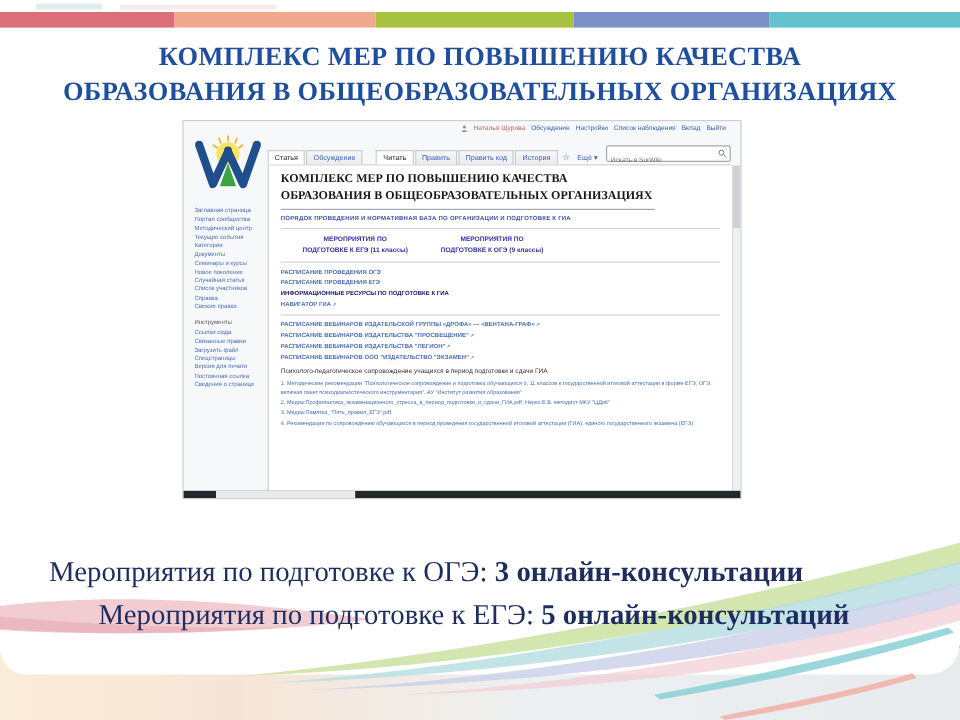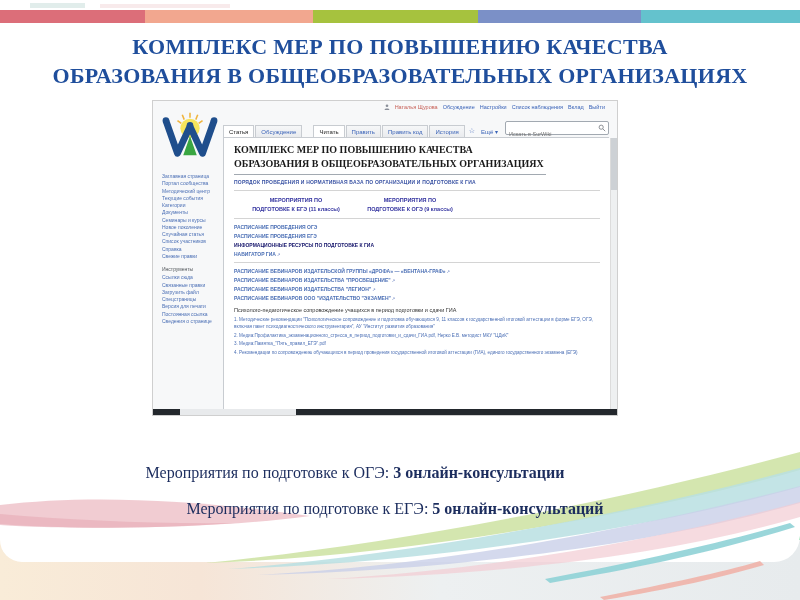--- a/index.html
+++ b/index.html
@@ -70,21 +70,21 @@
   .num-item{font-size:4.6px;color:#4b6fb5;line-height:1.55;margin:1.5px 0;cursor:pointer;}
 
   .vscroll{position:absolute;right:0;top:37px;bottom:6px;width:7px;background:#eef0f1;
            border-left:1px solid #dcdcdc;box-sizing:border-box;}
   .vthumb{position:absolute;left:0;top:0;width:100%;height:52px;background:#cdd1d5;}
   .hbar{position:absolute;left:0;right:0;bottom:0;height:6px;background:#23282d;}
   .hbar-light{position:absolute;left:27px;width:116px;top:0;bottom:0;background:#e8eaec;}
 
   
   .stat{position:absolute;left:0;width:800px;text-align:center;
-        font-family:"Liberation Serif",serif;font-size:16px;color:#1c2d5e;white-space:nowrap;}
+        font-family:"Liberation Serif",serif;font-size:24px;color:#1c2d5e;white-space:nowrap;}
   .stat .b{font-weight:bold;}
   .stat1{top:464px;padding-right:90px;box-sizing:border-box;}
   .stat2{top:500px;padding-right:42px;box-sizing:border-box;margin-left:16px;}
 
   
   .decor{position:absolute;left:0;bottom:0;width:800px;height:190px;pointer-events:none;}
 </style>
 </head>
 <body>
 

